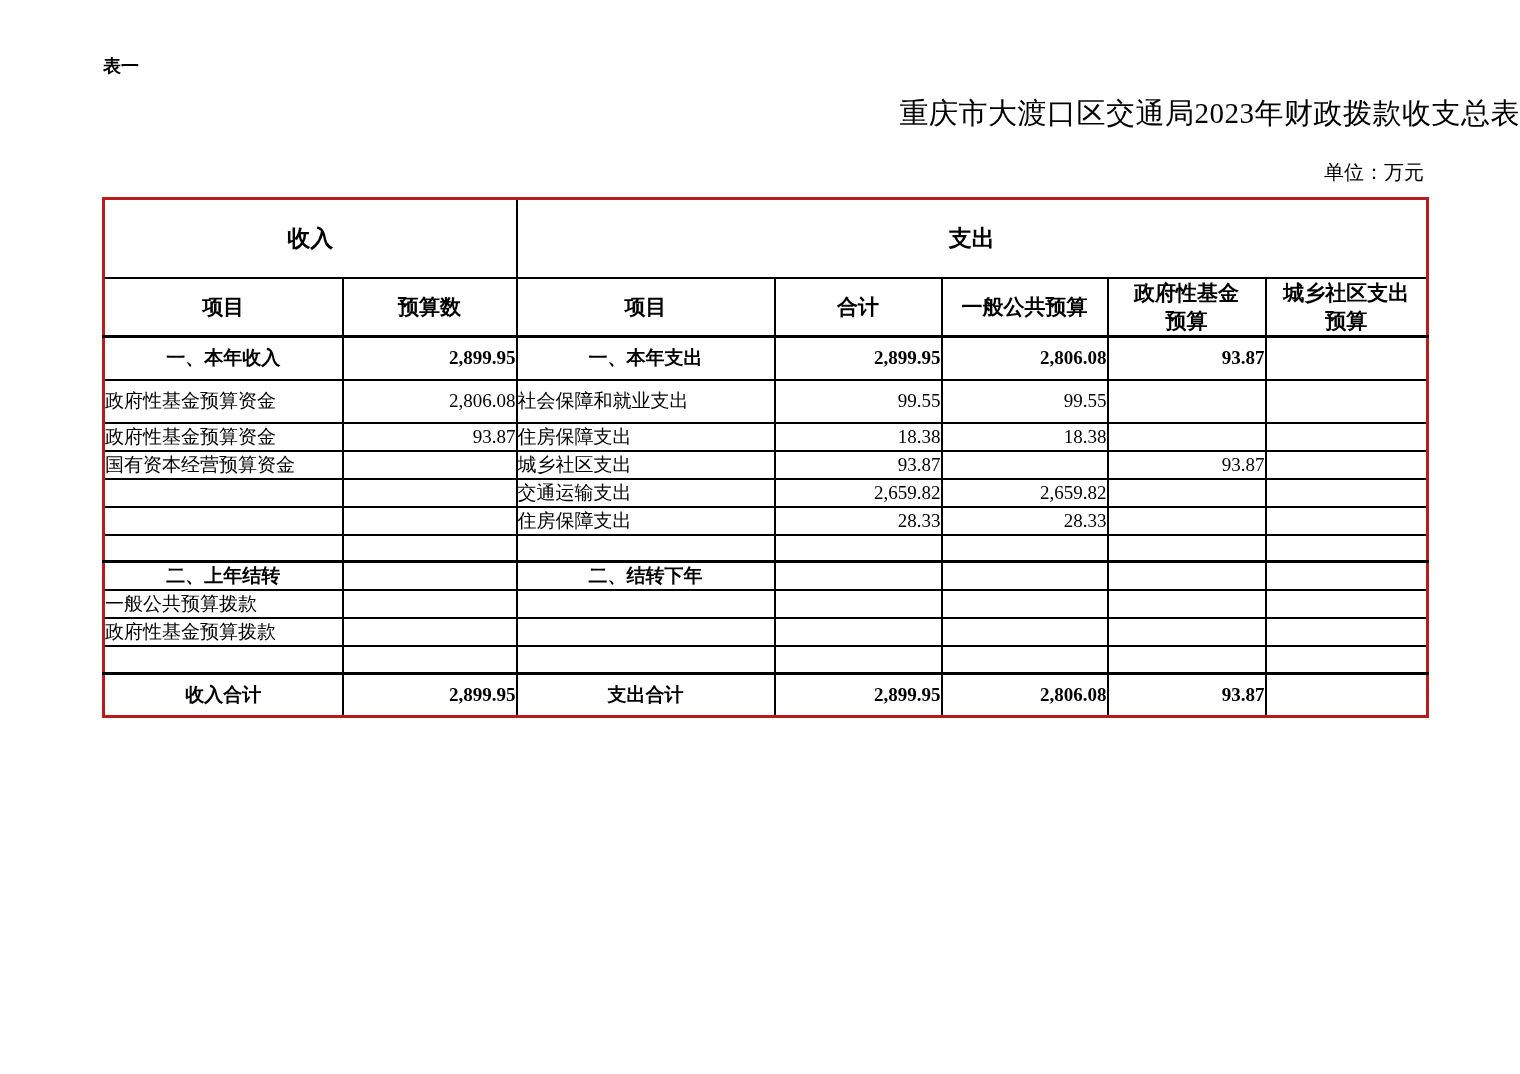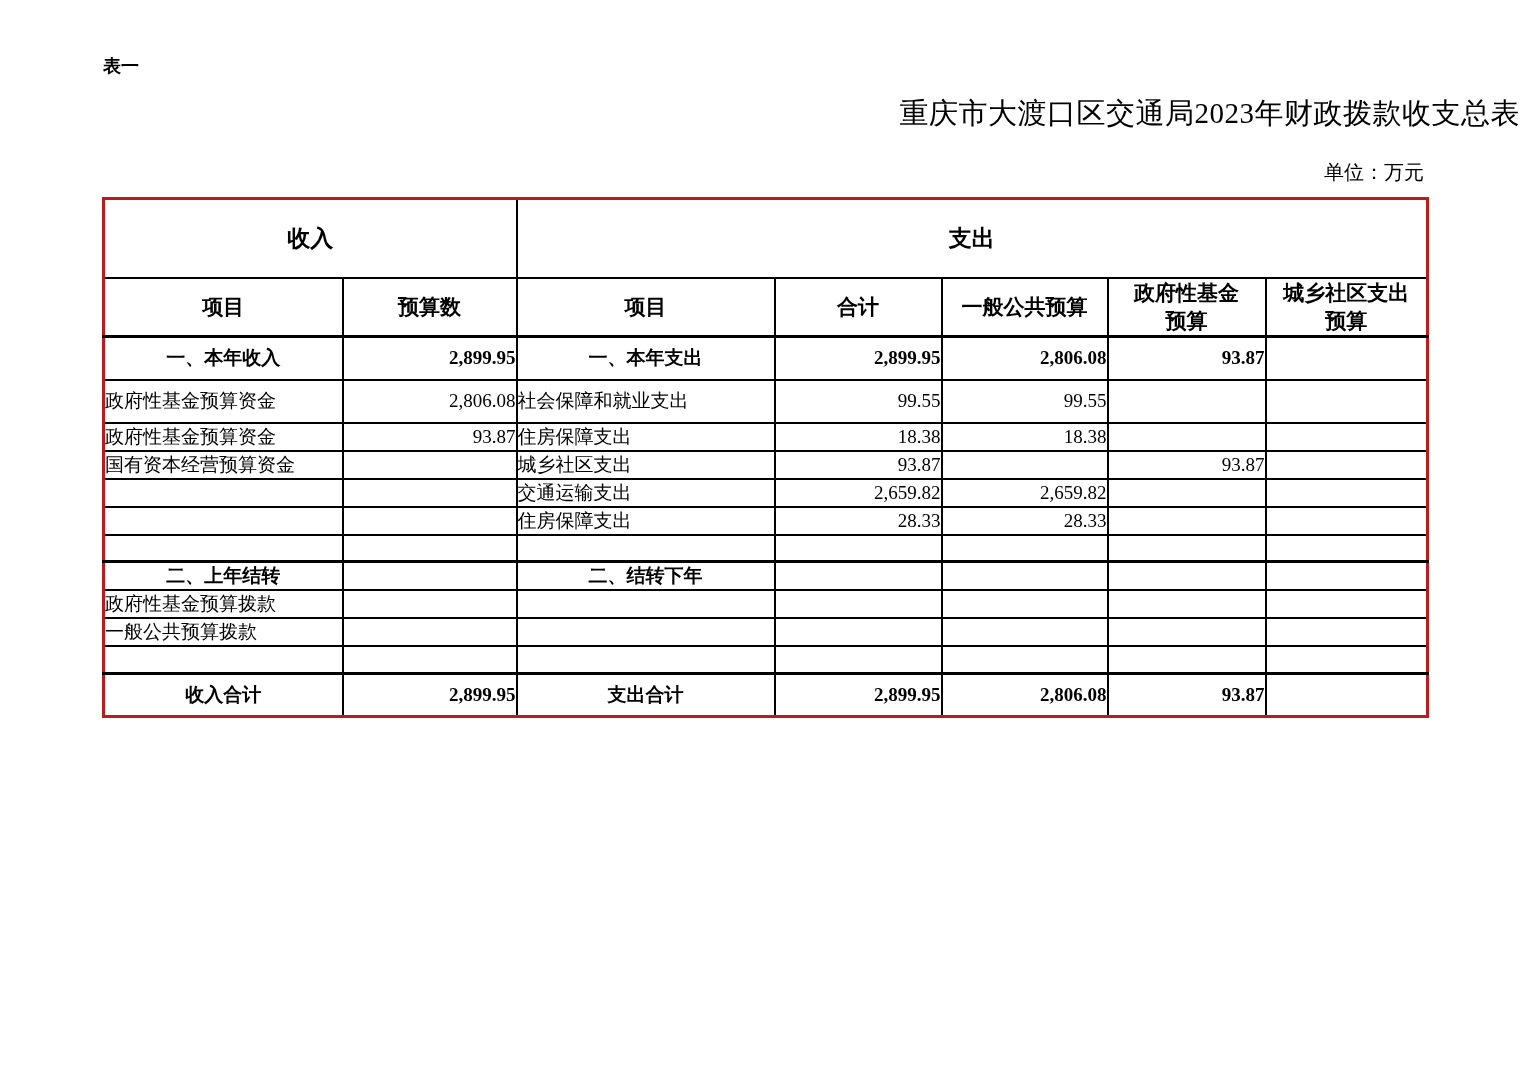--- a/index.html
+++ b/index.html
@@ -171,30 +171,30 @@
       <tr class="r-reg bold section-start">
         <td class="c">二、上年结转</td>
         <td class="n"></td>
         <td class="c">二、结转下年</td>
         <td class="n"></td>
         <td class="n"></td>
         <td class="n"></td>
         <td class="n"></td>
       </tr>
       <tr class="r-reg">
+        <td class="l">一般公共预算拨款</td>
+        <td class="n"></td>
+        <td class="l"></td>
+        <td class="n"></td>
+        <td class="n"></td>
+        <td class="n"></td>
+        <td class="n"></td>
+      </tr>
+      <tr class="r-reg">
         <td class="l">政府性基金预算拨款</td>
-        <td class="n"></td>
-        <td class="l"></td>
-        <td class="n"></td>
-        <td class="n"></td>
-        <td class="n"></td>
-        <td class="n"></td>
-      </tr>
-      <tr class="r-reg">
-        <td class="l">一般公共预算拨款</td>
         <td class="n"></td>
         <td class="l"></td>
         <td class="n"></td>
         <td class="n"></td>
         <td class="n"></td>
         <td class="n"></td>
       </tr>
       <tr class="r-blank">
         <td class="l"></td>
         <td class="n"></td>

